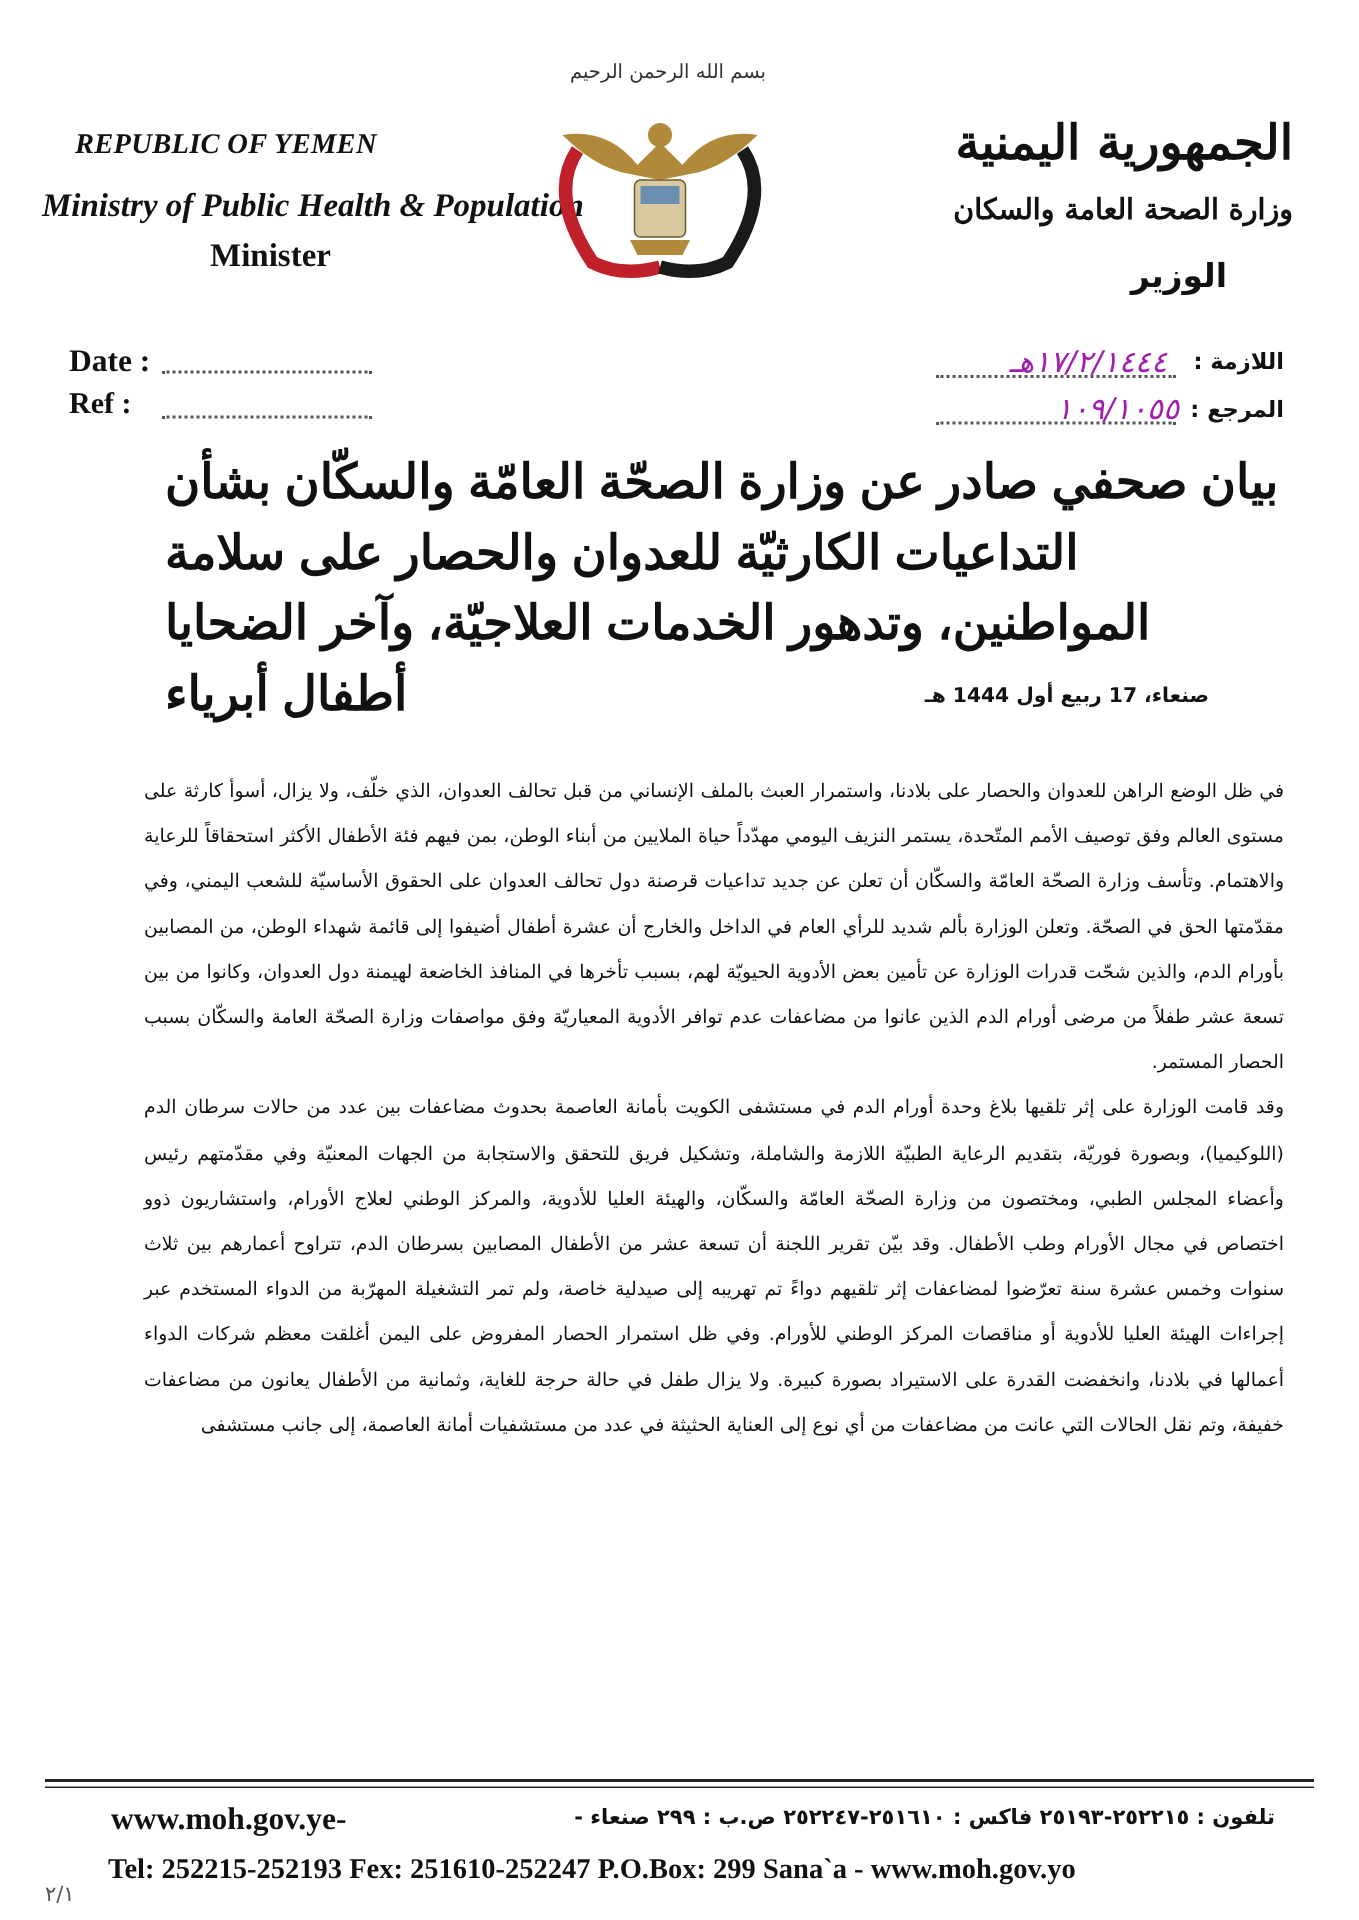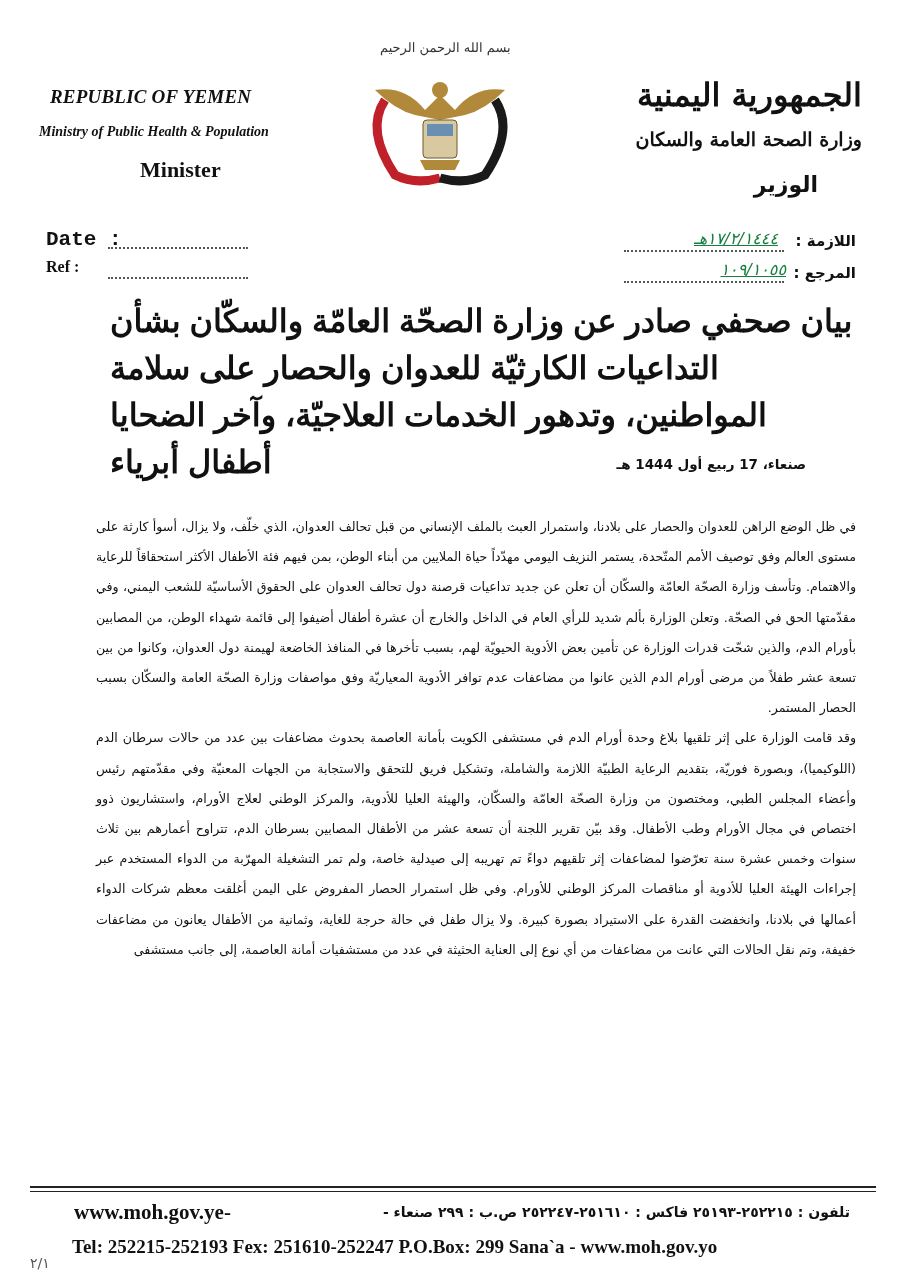--- a/index.html
+++ b/index.html
@@ -1,34 +1,34 @@
 <!DOCTYPE html>
 <html><head>
 <meta charset="utf-8">
 <style>
   html,body{margin:0;padding:0;background:#fff;}
   body{width:906px;height:1280px;position:relative;overflow:hidden;font-family:"DejaVu Serif",serif;color:#111;}
   .abs{position:absolute;}
   
   .rep{left:50px;top:86px;font-family:"Liberation Serif",serif;font-weight:bold;font-style:italic;font-size:19px;letter-spacing:0.2px;}
-  .ministry{left:39px;top:124px;font-family:"Liberation Serif",serif;font-weight:bold;font-style:italic;font-size:14px;}
+  .ministry{left:28px;top:124px;font-family:"Liberation Serif",serif;font-weight:bold;font-style:italic;font-size:22px;}
   .minister{left:140px;top:157px;font-family:"Liberation Serif",serif;font-weight:bold;font-size:22px;}
   
   .ar-rep{right:44px;top:76px;font-family:"DejaVu Serif",serif;font-weight:bold;font-size:32px;direction:rtl;}
   .ar-min{right:44px;top:128px;font-family:"DejaVu Serif",serif;font-weight:bold;font-size:19px;direction:rtl;}
   .ar-wazir{right:88px;top:172px;font-family:"DejaVu Sans",sans-serif;font-weight:bold;font-size:22px;direction:rtl;text-align:center;}
   .basmala{left:380px;top:40px;font-size:13px;direction:rtl;color:#333;font-family:"DejaVu Serif",serif;}
   .emblem{left:355px;top:60px;width:170px;height:130px;}
   
-  .date-lbl{left:46px;top:228px;font-family:Liberation Mono, monospace;font-weight:bold;font-size:21px;}
-  .ref-lbl{left:46px;top:258px;font-family:"Liberation Serif",serif;font-weight:bold;font-size:16px;}
+  .date-lbl{left:46px;top:228px;font-family:Liberation Serif, serif;font-weight:bold;font-size:21px;}
+  .ref-lbl{left:46px;top:258px;font-family:"Liberation Serif",serif;font-weight:bold;font-size:20px;}
   .dots{border-bottom:2px dotted #555;width:140px;height:0;}
   .ar-date-lbl{right:50px;top:232px;font-family:"DejaVu Sans",sans-serif;font-weight:bold;font-size:15px;direction:rtl;}
   .ar-ref-lbl{right:50px;top:264px;font-family:"DejaVu Sans",sans-serif;font-weight:bold;font-size:15px;direction:rtl;}
-  .hand{font-family:"DejaVu Sans",sans-serif;color:#15803d;font-size:16px;font-style:italic;direction:rtl;text-decoration:underline;}
+  .hand{font-family:"DejaVu Sans",sans-serif;color:#a21caf;font-size:20px;font-style:italic;direction:rtl;}
   .ar-date-val{right:128px;top:229px;}
   .ar-ref-val{right:120px;top:260px;letter-spacing:2px;}
   .ar-dots{border-bottom:2px dotted #555;width:160px;}
   
   .title{left:110px;right:50px;top:298px;text-align:left;direction:rtl;font-family:Liberation Sans, sans-serif;font-weight:bold;font-size:32px;line-height:47px;}
   .dateline{right:100px;top:456px;direction:rtl;font-family:"DejaVu Sans",sans-serif;font-weight:bold;font-size:13.5px;}
   
   .body{left:96px;right:50px;top:512px;direction:rtl;text-align:justify;font-family:"DejaVu Sans",sans-serif;font-size:12.6px;line-height:30.2px;}
   .body p{margin:0;text-align-last:right;}
   

